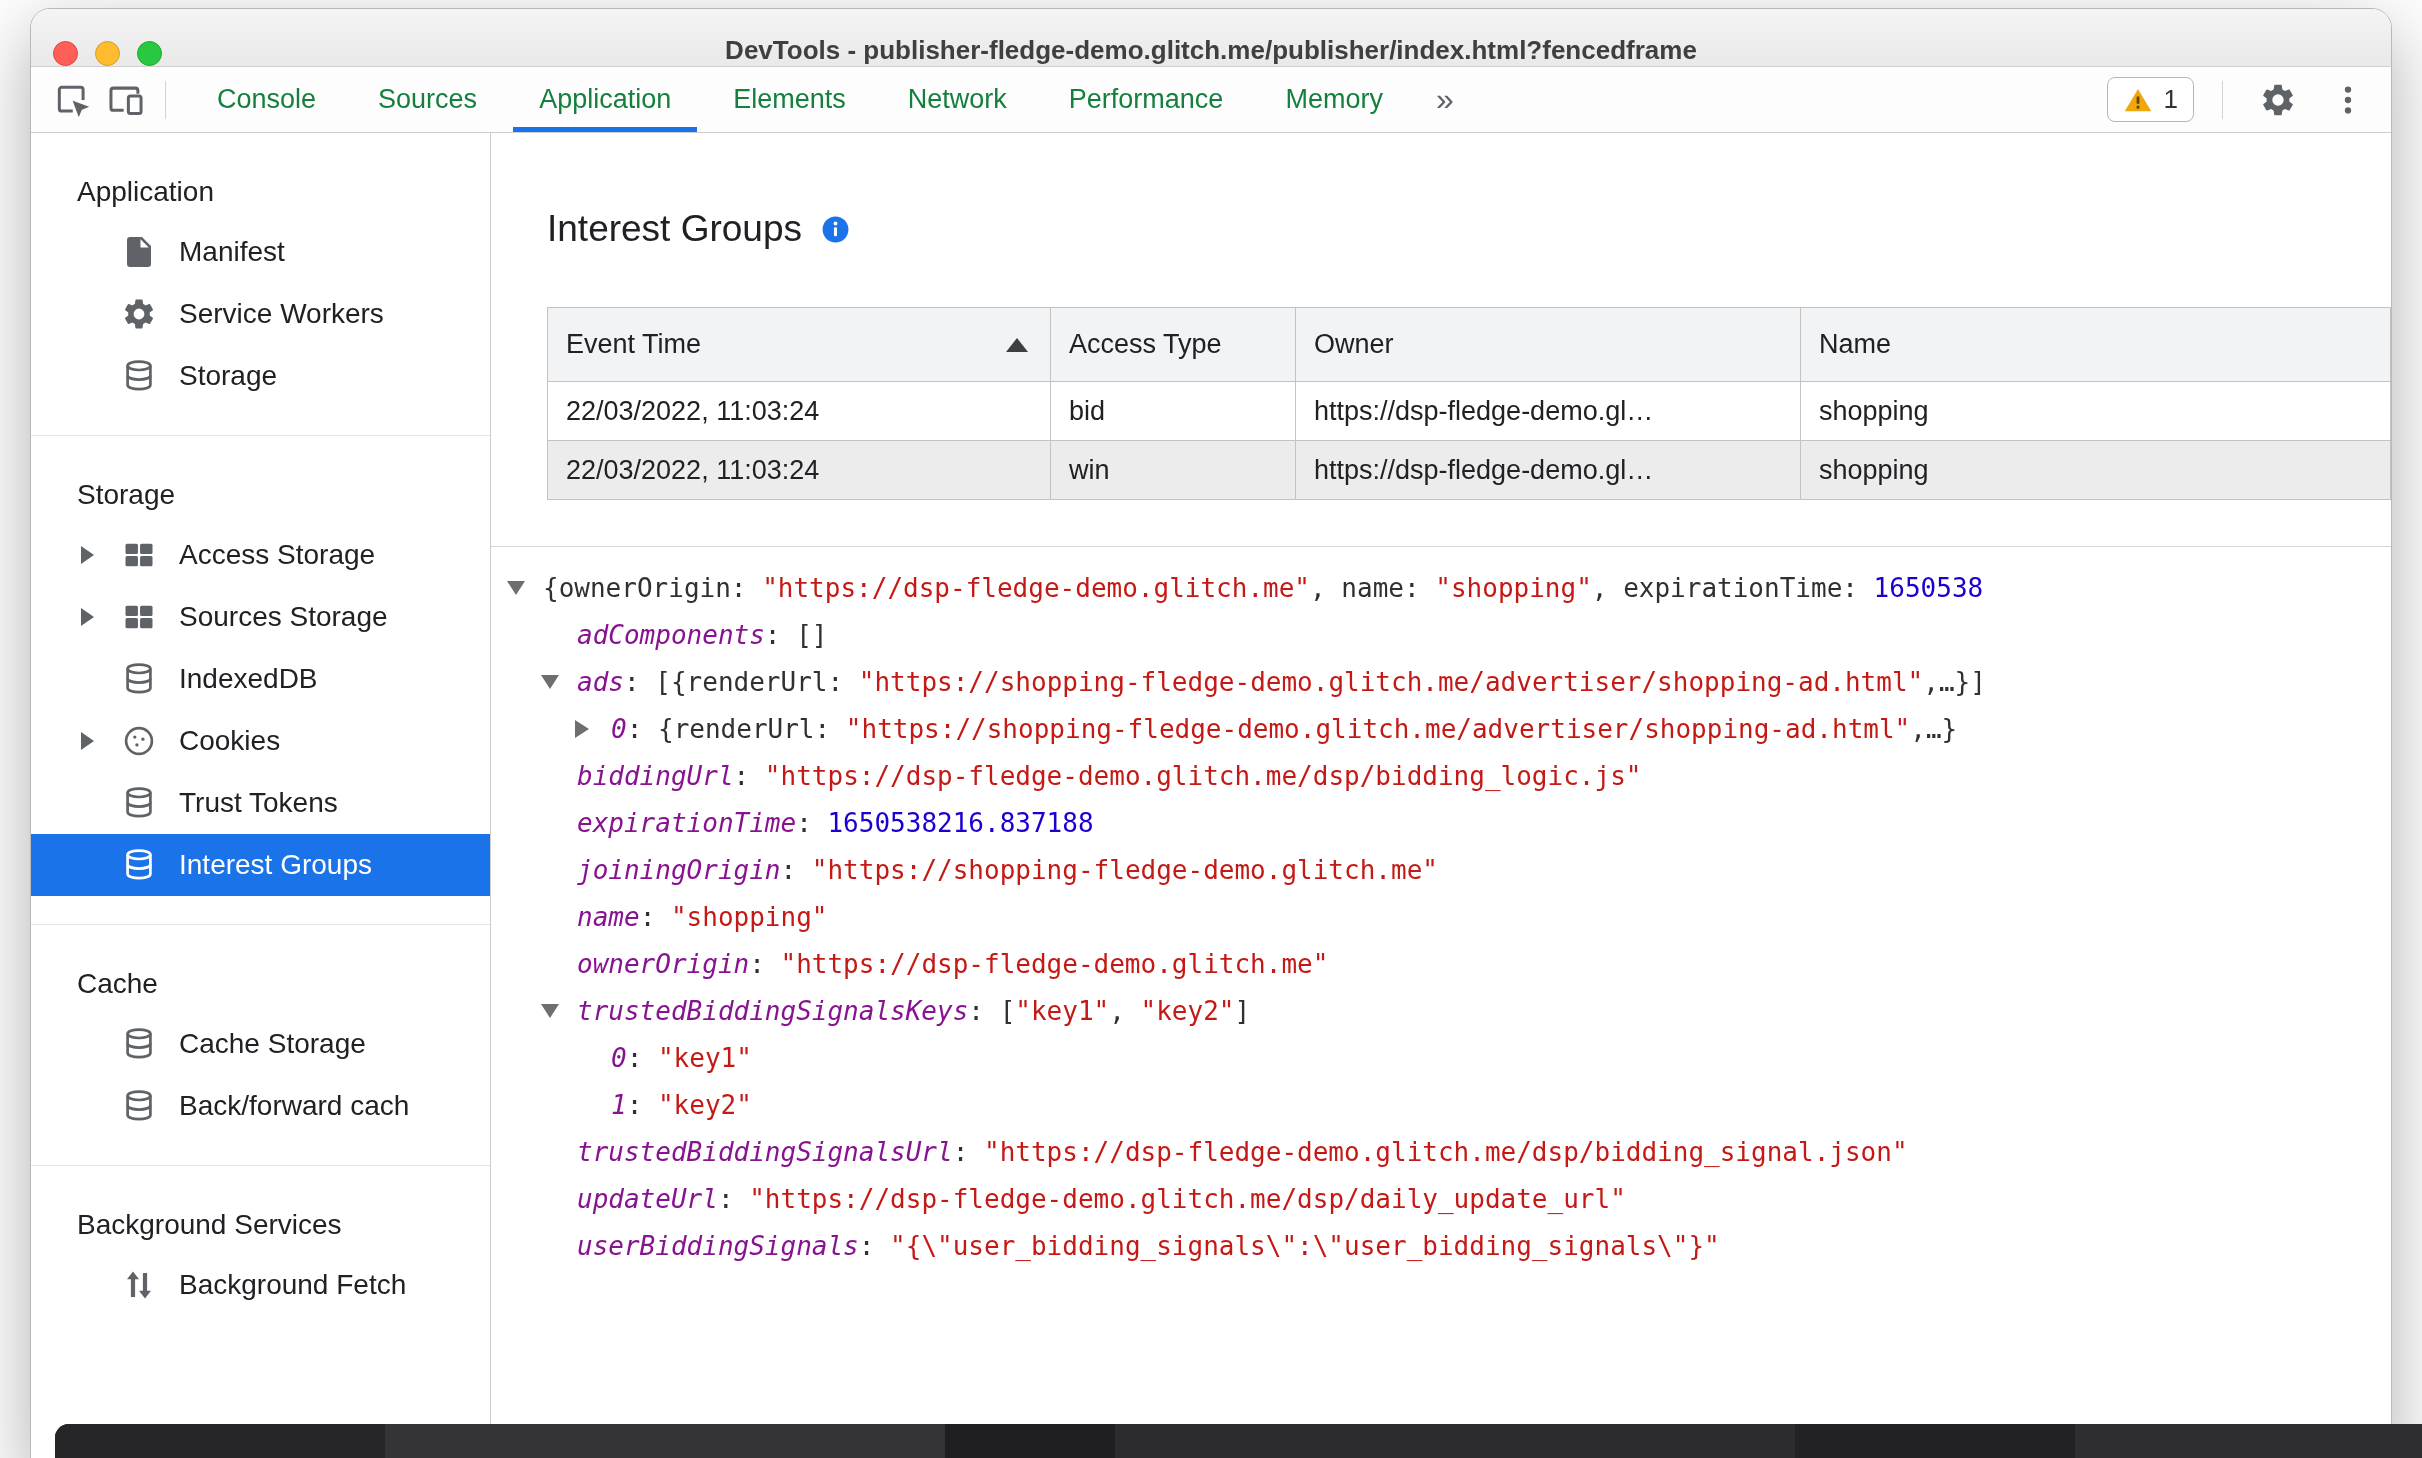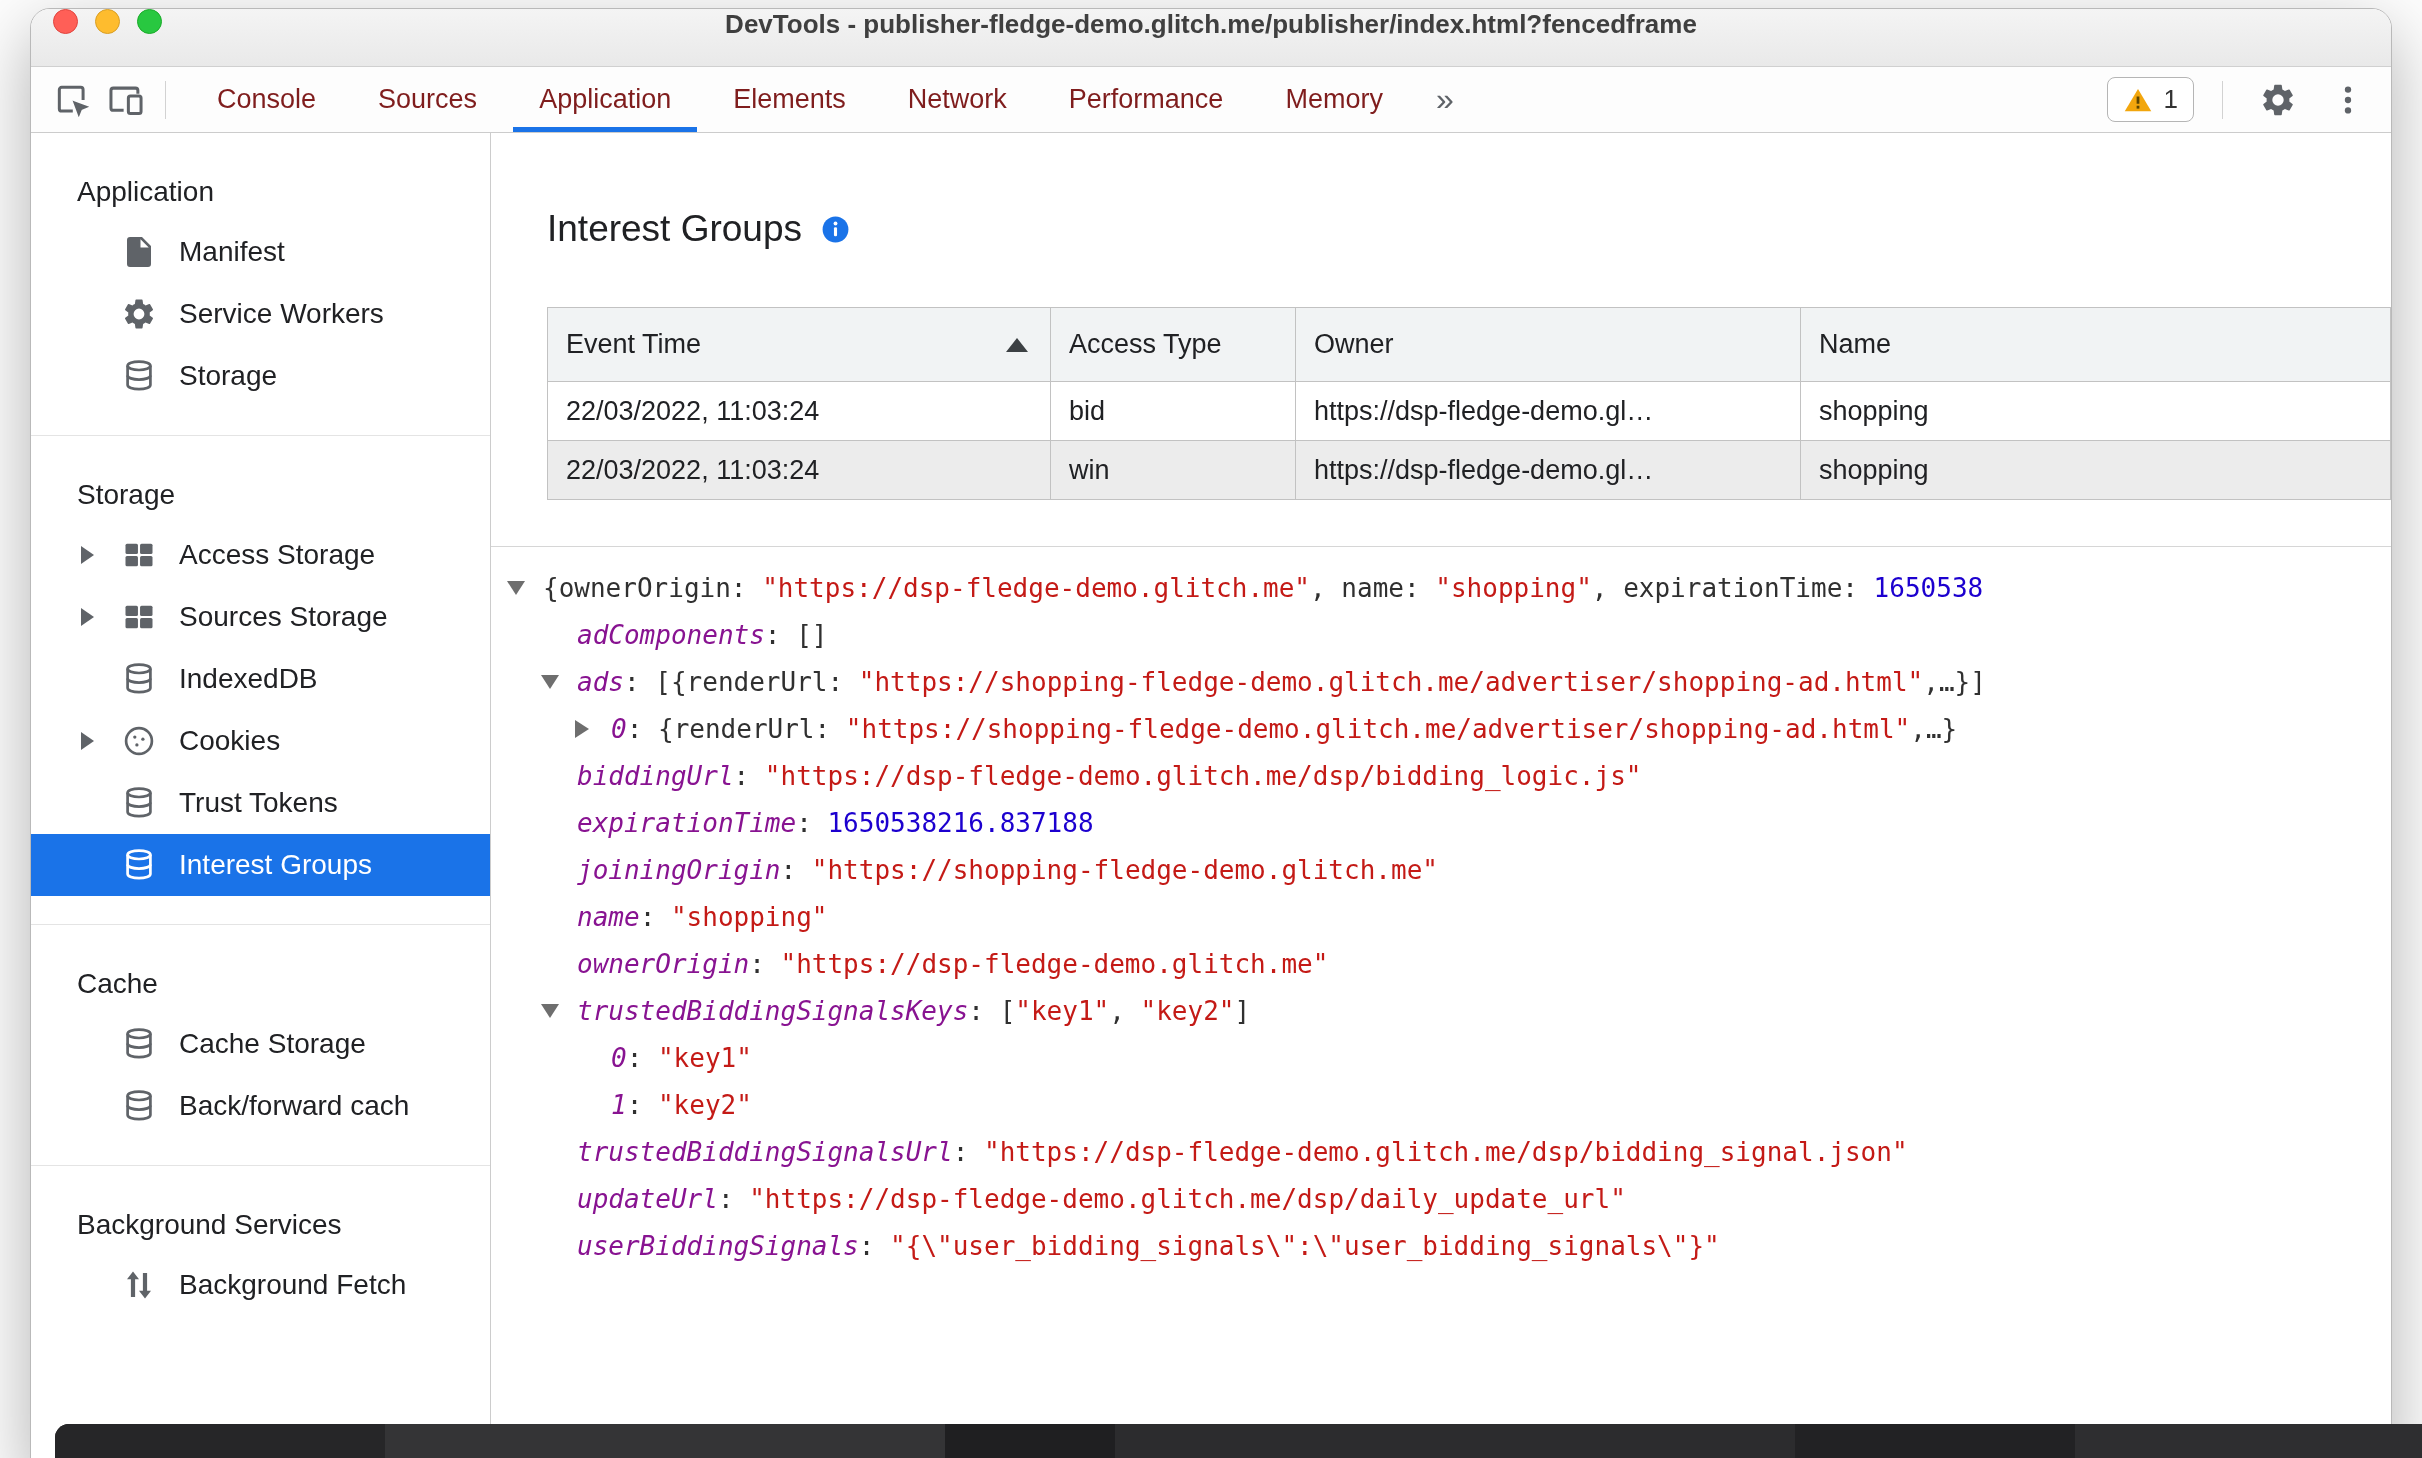--- a/index.html
+++ b/index.html
@@ -11,21 +11,21 @@
 
   
   .window {
     position:absolute; left:30px; top:8px; width:2362px; height:1462px;
     background:#fff; border:1px solid #b9b9b9; border-radius:20px 20px 0 0;
     box-shadow:0 24px 70px rgba(0,0,0,.30);
     overflow:hidden; display:flex; flex-direction:column;
   }
   .titlebar {
     height:58px; flex:none; background:linear-gradient(#f4f4f4,#e9e9e9);
-    border-bottom:1px solid #d0d0d0; display:flex; align-items:flex-start; position:relative;
+    border-bottom:1px solid #d0d0d0; display:flex; align-items:flex-end; position:relative;
   }
   .lights { display:flex; gap:17px; padding-left:22px; z-index:2; }
   .light { width:25px; height:25px; border-radius:50%; }
   .light.red    { background:#ff5f57; border:1px solid #e0443e; }
   .light.yellow { background:#febc2e; border:1px solid #d89e24; }
   .light.green  { background:#28c840; border:1px solid #1aab29; }
   .wtitle {
     position:absolute; left:0; right:0; text-align:center;
     font-size:26px; font-weight:600; color:#3f3f3f;
   }
@@ -37,21 +37,21 @@
   }
   .tbtn {
     width:54px; height:54px; display:flex; align-items:center; justify-content:center;
     color:#5f6368; background:none; border:none;
   }
   .tbtn svg { width:38px; height:38px; }
   .vsep { width:1px; height:38px; background:#d2d2d2; margin:0 12px; flex:none; }
   .tabs { display:flex; height:100%; margin-left:8px; }
   .tab {
     display:flex; align-items:center; padding:12px 31px; font-size:27px;
-    color:#7f1d1d; position:relative; white-space:nowrap;
+    color:#15803d; position:relative; white-space:nowrap;
   }
   .tab.active::after {
     content:''; position:absolute; left:5px; right:5px; bottom:0; height:5px; background:#1a73e8;
   }
   .more { font-size:32px; color:#5f6368; padding:0 22px; background:none; border:none; }
   .tb-right { margin-left:auto; display:flex; align-items:center; gap:16px; }
   .warn-badge {
     display:flex; align-items:center; gap:11px; border:1px solid #b5b5b5; border-radius:8px;
     padding:6px 15px; background:#fff; font-size:26px; color:#333;
   }

